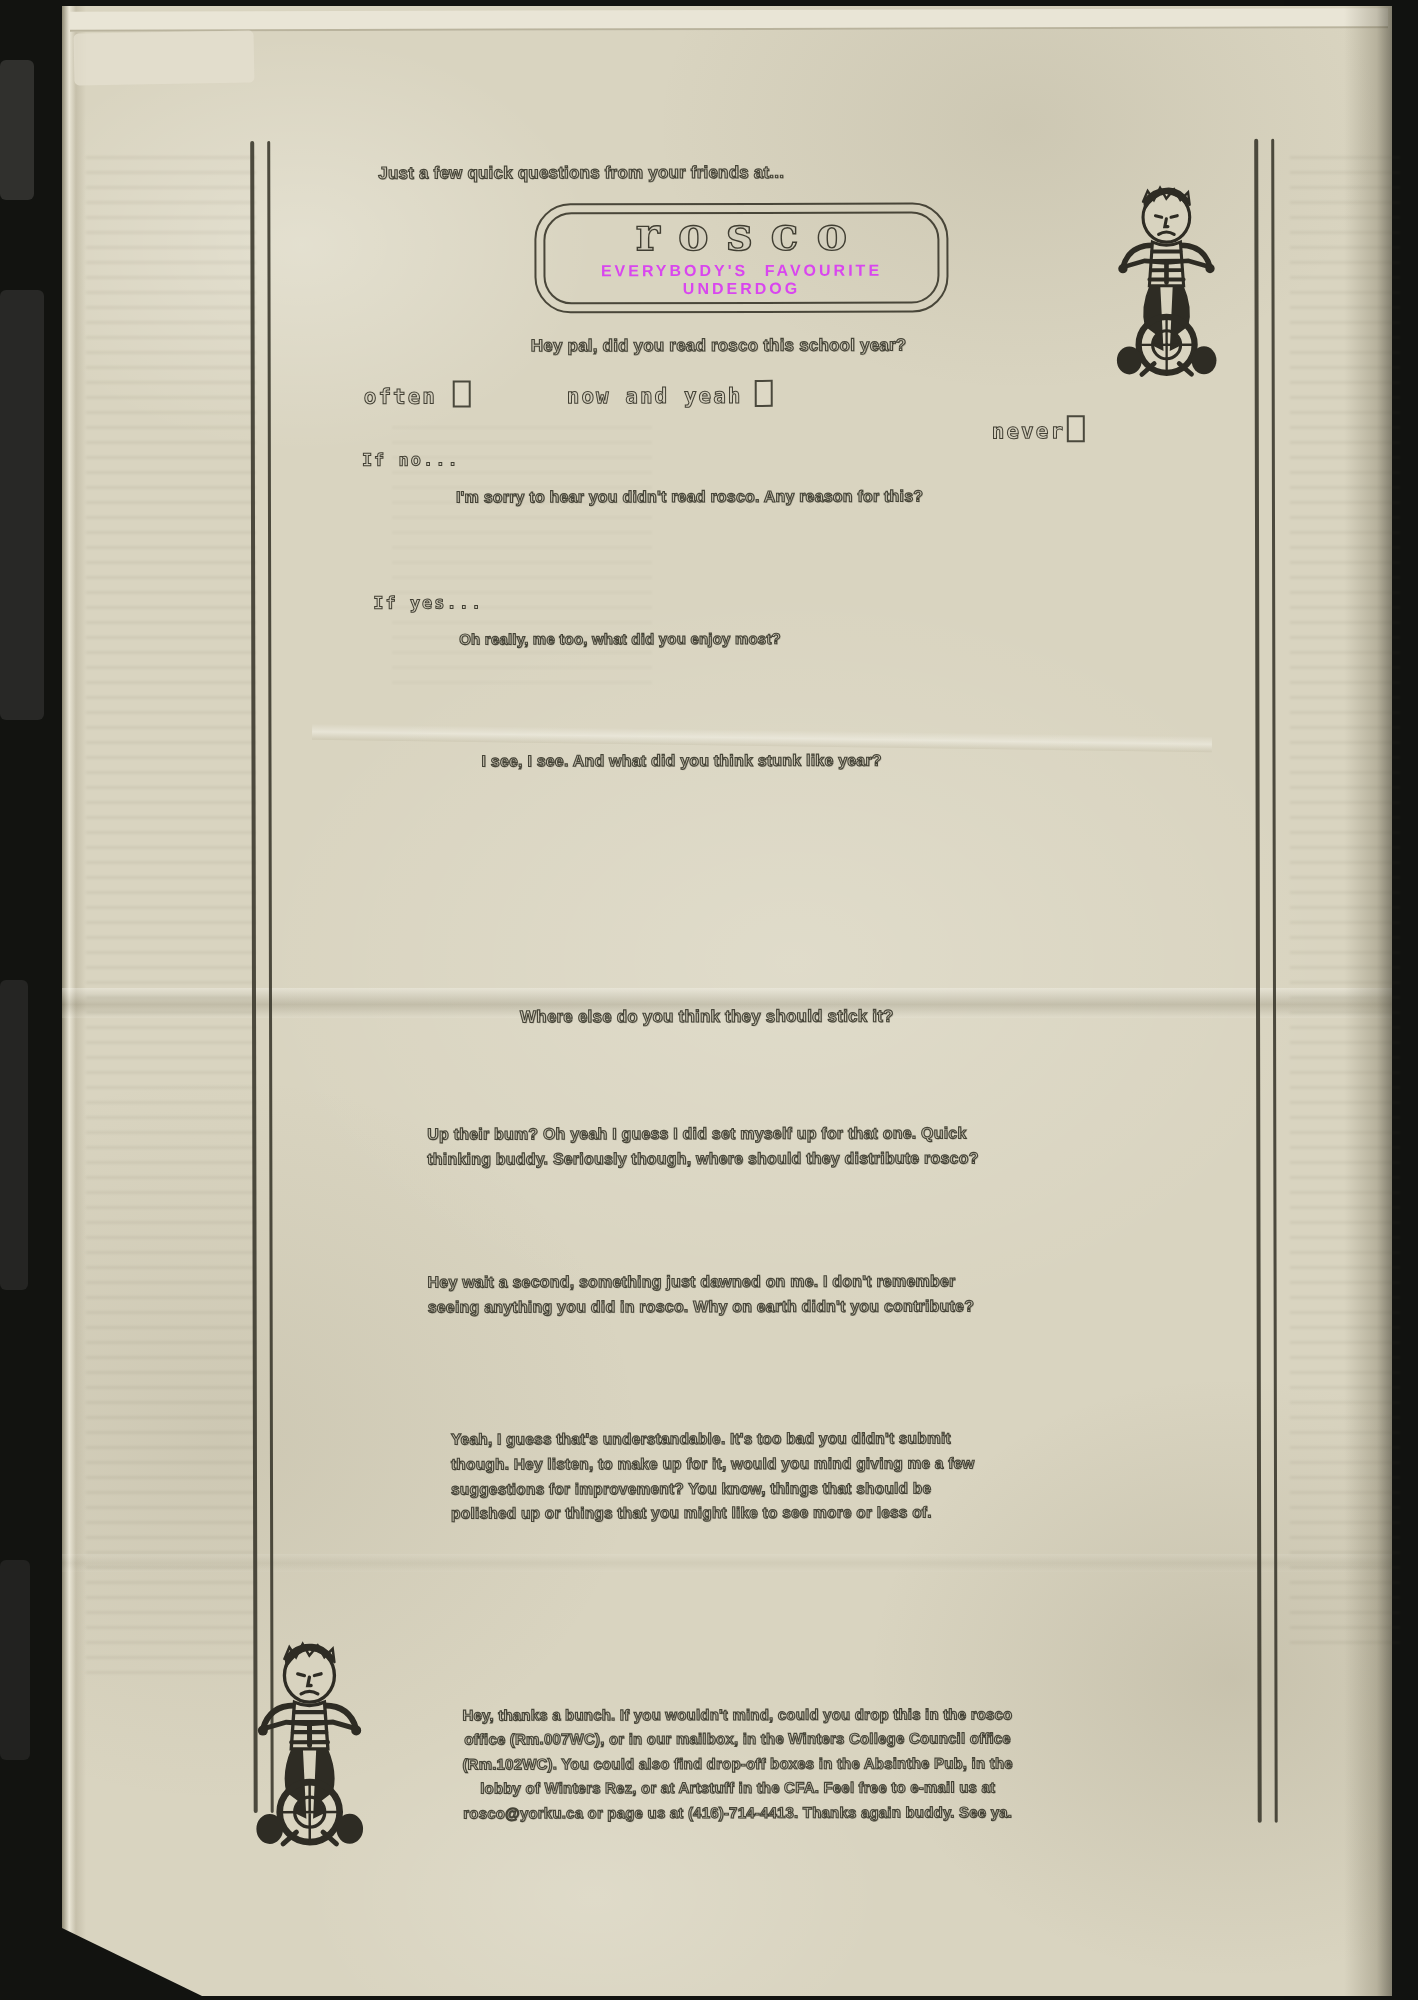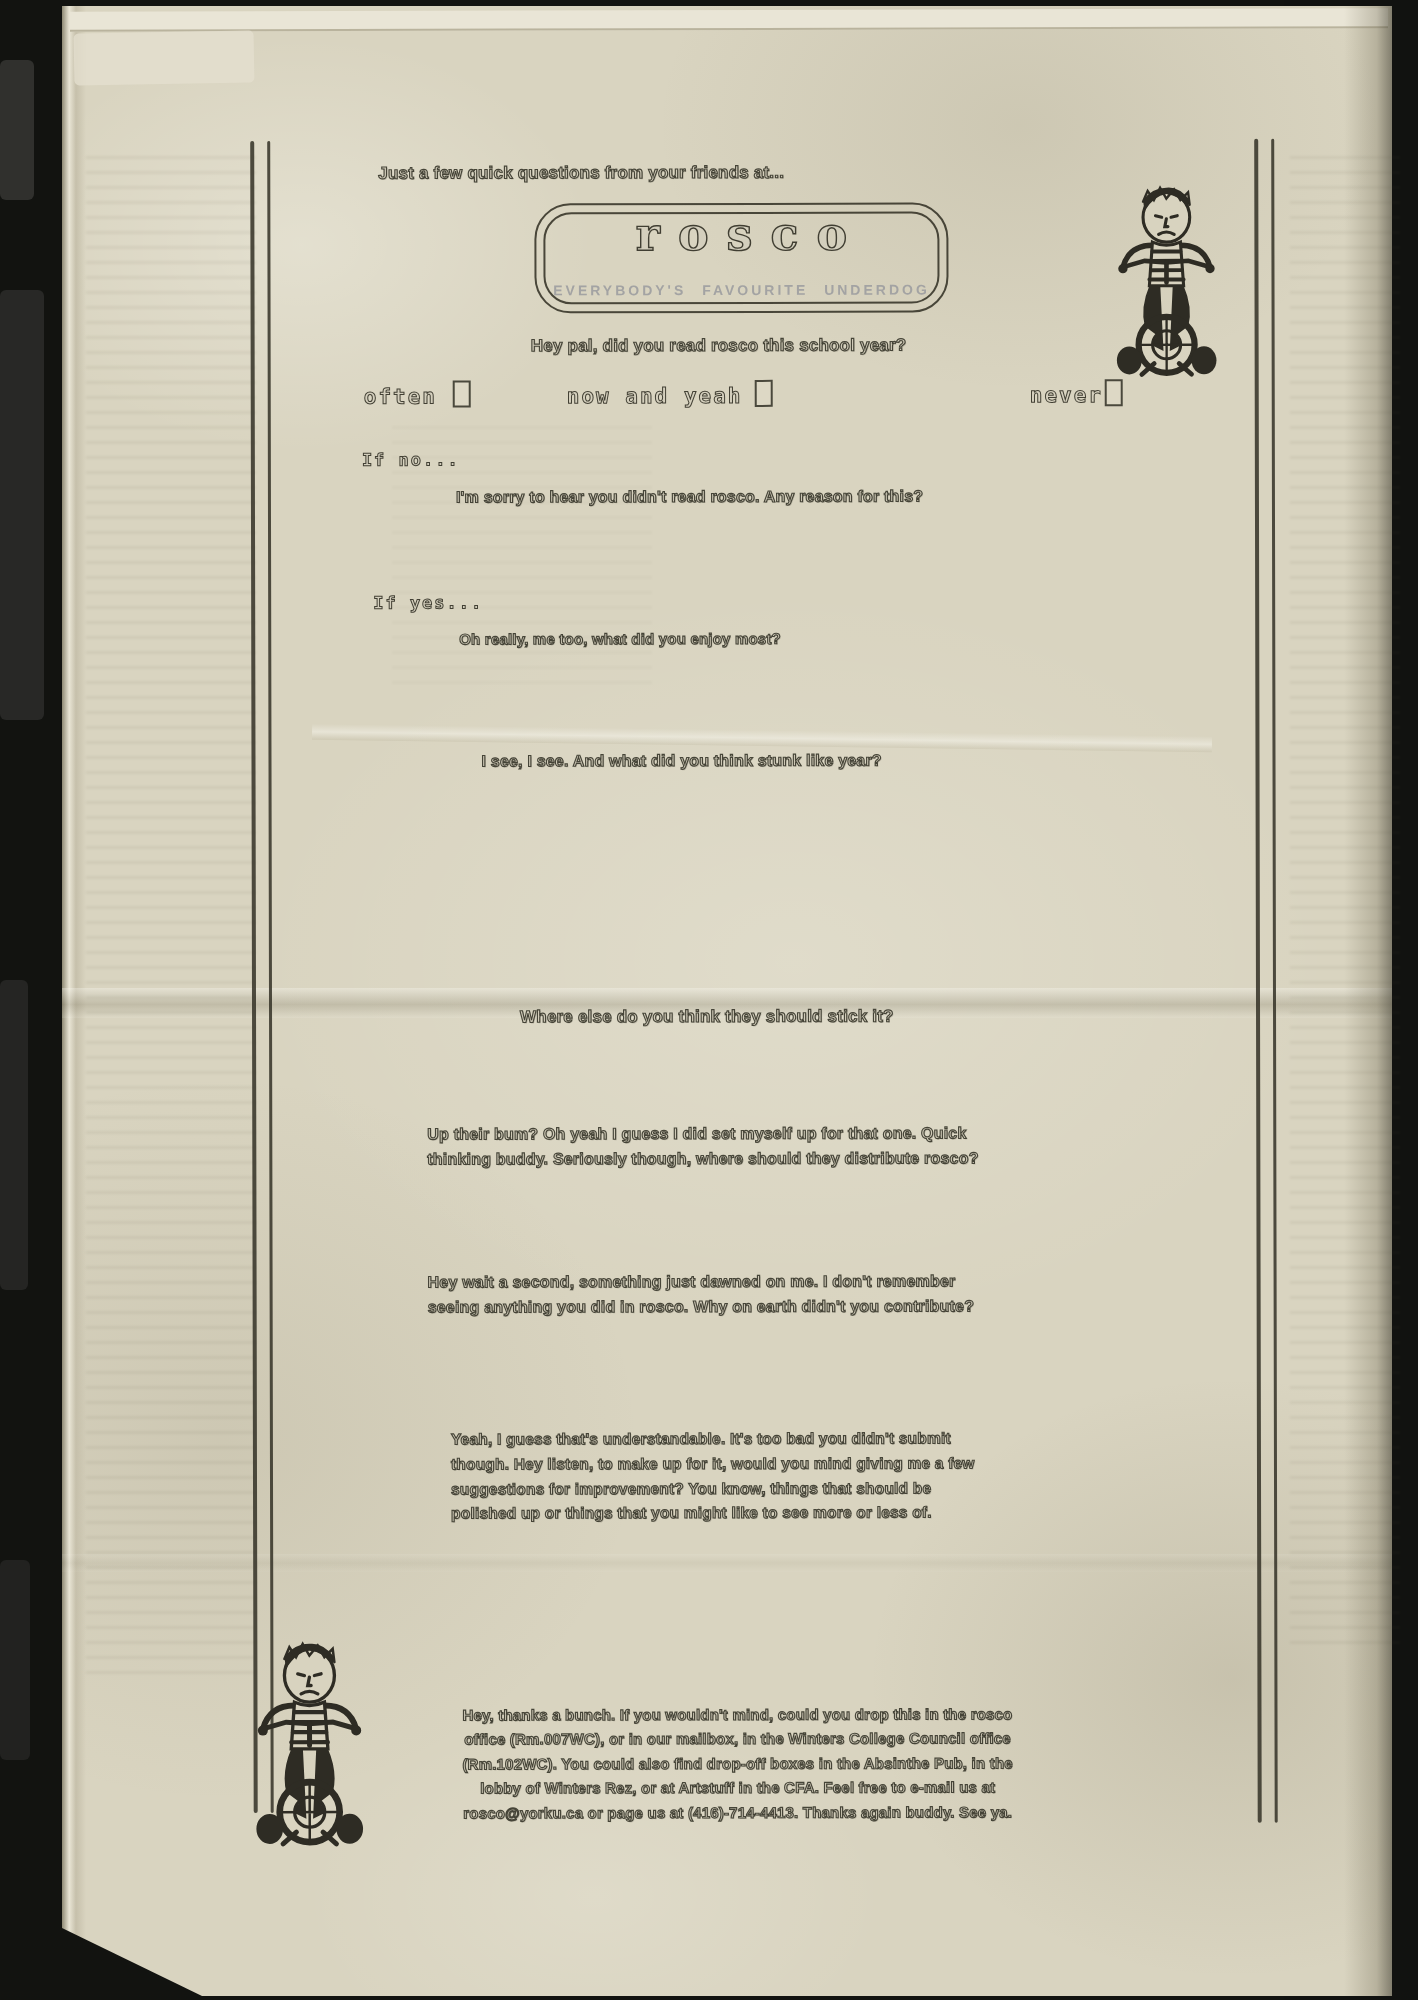--- a/index.html
+++ b/index.html
@@ -57,27 +57,27 @@
     color:rgba(211,206,188,0.9);-webkit-text-stroke:1px rgba(58,56,44,0.95);}
 
   .intro{left:380px;top:163px;font-size:17px;}
   .logo-box{position:absolute;left:536px;top:203px;width:410px;height:106px;
     border:2.5px solid rgba(56,54,42,0.9);border-radius:36px;}
   .logo-inner{position:absolute;inset:7px;border:2.5px solid rgba(56,54,42,0.9);border-radius:28px;}
   .logo-name{position:absolute;left:0;top:2px;width:100%;text-align:center;
     font-family:"DejaVu Serif",serif;font-weight:700;font-size:46px;letter-spacing:18px;text-indent:18px;
     color:rgba(211,206,188,0.9);-webkit-text-stroke:1.4px rgba(56,54,42,0.95);}
   .logo-tagline{position:absolute;left:0;bottom:13px;width:100%;text-align:center;
-    font-family:"Liberation Sans",sans-serif;font-weight:700;font-size:14px;
-    letter-spacing:3px;word-spacing:9px;color:#a3a3a3;}
+    font-family:"Liberation Sans",sans-serif;font-weight:700;font-size:16px;
+    letter-spacing:3px;word-spacing:9px;color:#d946ef;}
   .q-main{left:430px;top:336px;width:580px;text-align:center;font-size:17px;}
 
   .opt{position:absolute;top:380px;}
   .opt .type{position:static;font-size:21px;letter-spacing:2px;}
-  .o-often{left:365px;} .o-nat{left:568px;} .o-never{left:1031px;}
+  .o-often{left:365px;} .o-nat{left:568px;} .o-never{left:993px;margin-top:36px;}
   .cbox{display:inline-block;width:14px;height:23px;border:2.5px solid rgba(58,56,44,0.9);
     background:rgba(226,222,204,0.45);vertical-align:-4px;}
   .o-often .cbox{margin-left:16px;} .o-nat .cbox{margin-left:12px;} .o-never .cbox{margin-left:2px;}
 
   .if-label{font-size:17px;letter-spacing:2px;}
   .if-no{left:363px;top:449px;}
   .p-sorry{left:457px;top:488px;font-size:16px;}
   .if-yes{left:374px;top:592px;}
   .p-0{left:460px;top:630px;font-size:15px;}
   .p-1{left:482px;top:752px;font-size:16px;}

